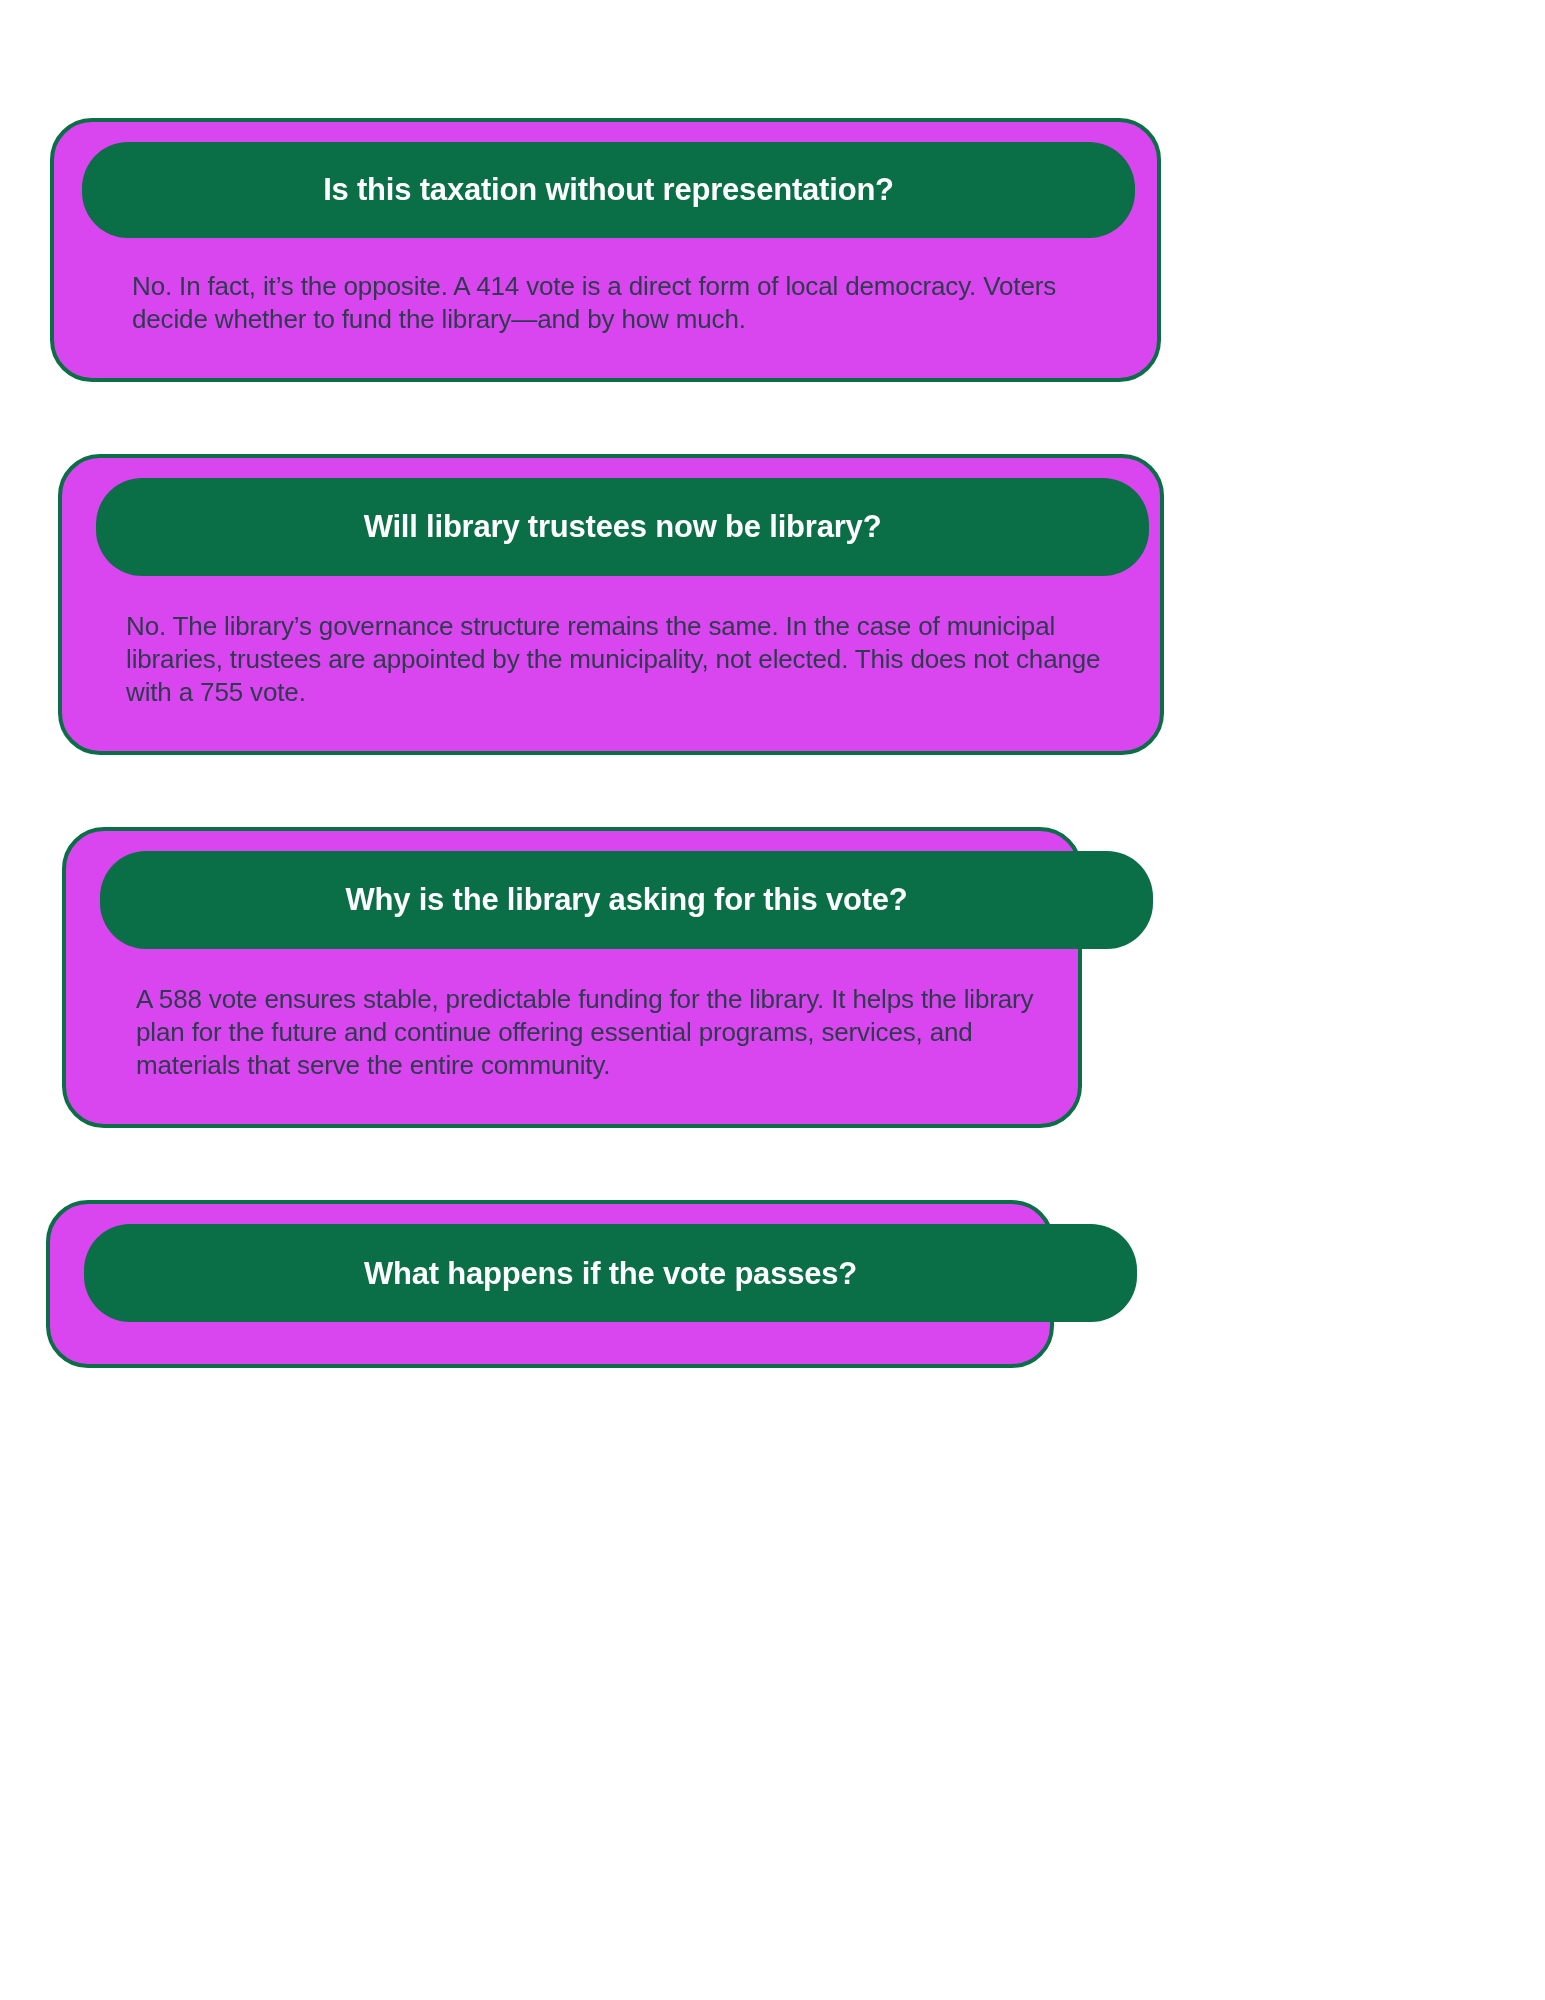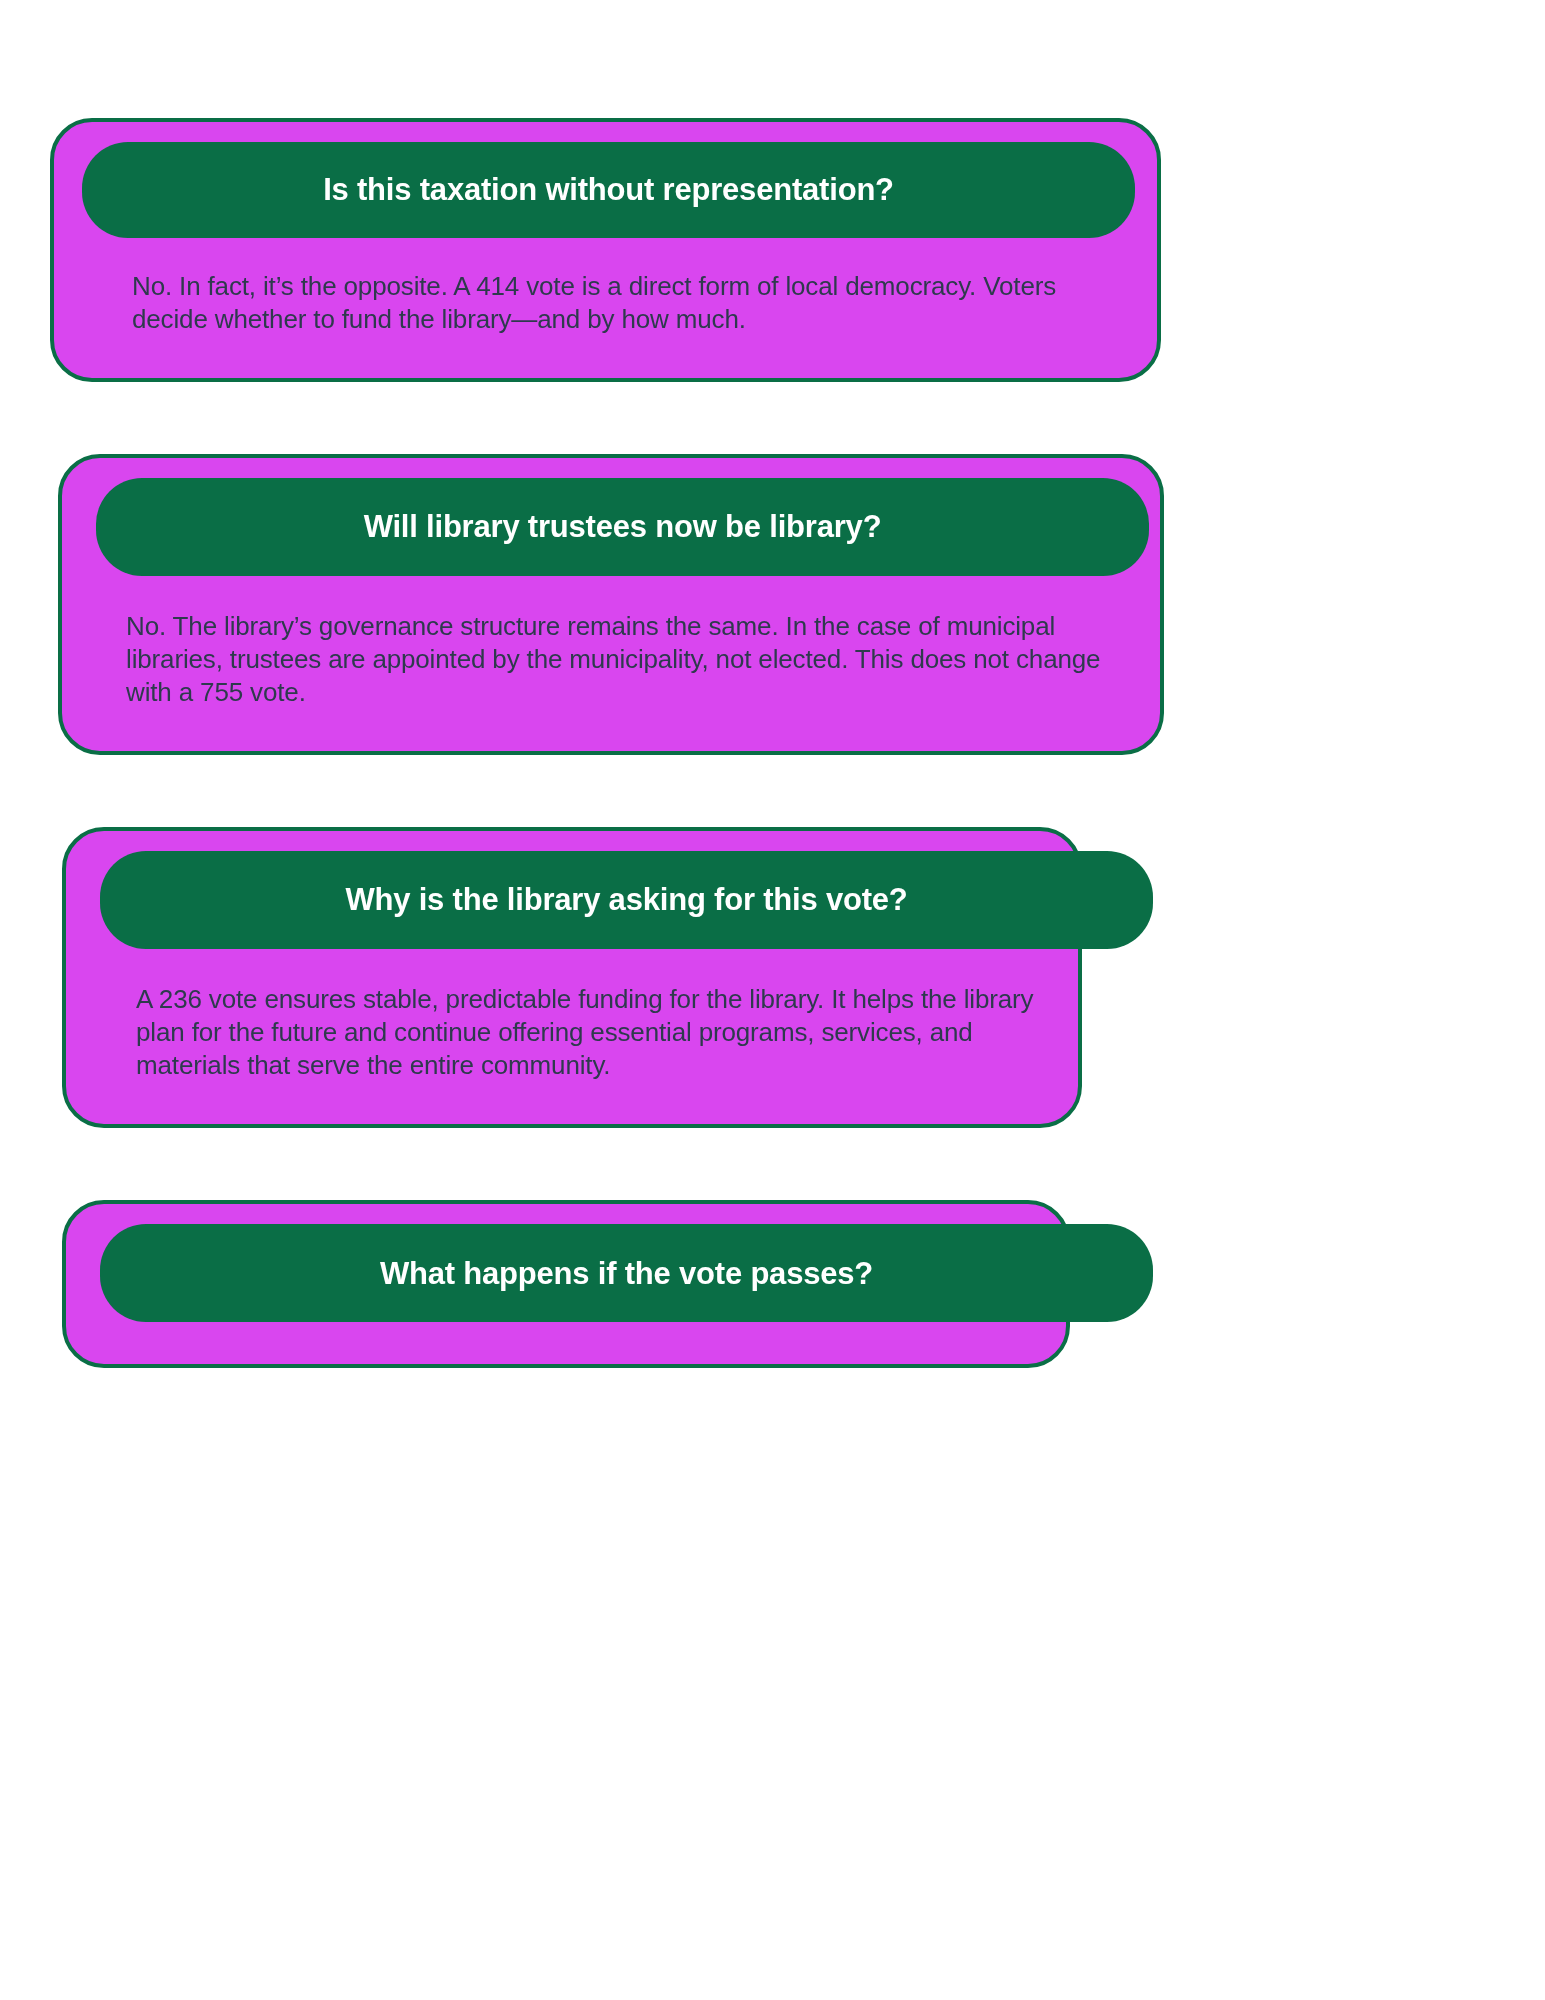--- a/index.html
+++ b/index.html
@@ -34,21 +34,21 @@
     position: relative;
     background: #d946ef;
     border: 4px solid #0a6e46;
     border-radius: 42px;
     margin-bottom: 28px;
   }
 
   .faq-card.card-1 { margin-left: 50px; width: 1111px; padding-bottom: 42px; margin-bottom: 72px; }
   .faq-card.card-2 { margin-left: 58px; width: 1106px; padding-bottom: 42px; margin-bottom: 72px; }
   .faq-card.card-3 { margin-left: 62px; width: 1020px; padding-bottom: 42px; margin-bottom: 72px; }
-  .faq-card.card-4 { margin-left: 62px; width: 1008px; padding-bottom: 42px; margin-bottom: 0; }
+  .faq-card.card-4 { margin-left: 46px; width: 1008px; padding-bottom: 42px; margin-bottom: 0; }
 
   
   .faq-header {
     background: #0a6e46;
     border-radius: 46px;
     min-height: 94px;
     display: flex;
     align-items: center;
     justify-content: center;
     position: relative;
@@ -107,21 +107,21 @@
       <div class="faq-body">
         <p class="faq-answer">No. The library’s governance structure remains the same. In the case of municipal libraries, trustees are appointed by the municipality, not elected. This does not change with a 755 vote.</p>
       </div>
     </div>
 
     <div class="faq-card card-3">
       <div class="faq-header">
         <span class="faq-question">Why is the library asking for this vote?</span>
       </div>
       <div class="faq-body">
-        <p class="faq-answer">A 236 vote ensures stable, predictable funding for the library. It helps the library plan for the future and continue offering essential programs, services, and materials that serve the entire community.</p>
+        <p class="faq-answer">A 588 vote ensures stable, predictable funding for the library. It helps the library plan for the future and continue offering essential programs, services, and materials that serve the entire community.</p>
       </div>
     </div>
 
     <div class="faq-card card-4">
       <div class="faq-header">
         <span class="faq-question">What happens if the vote passes?</span>
       </div>
     </div>
 
   </div>

